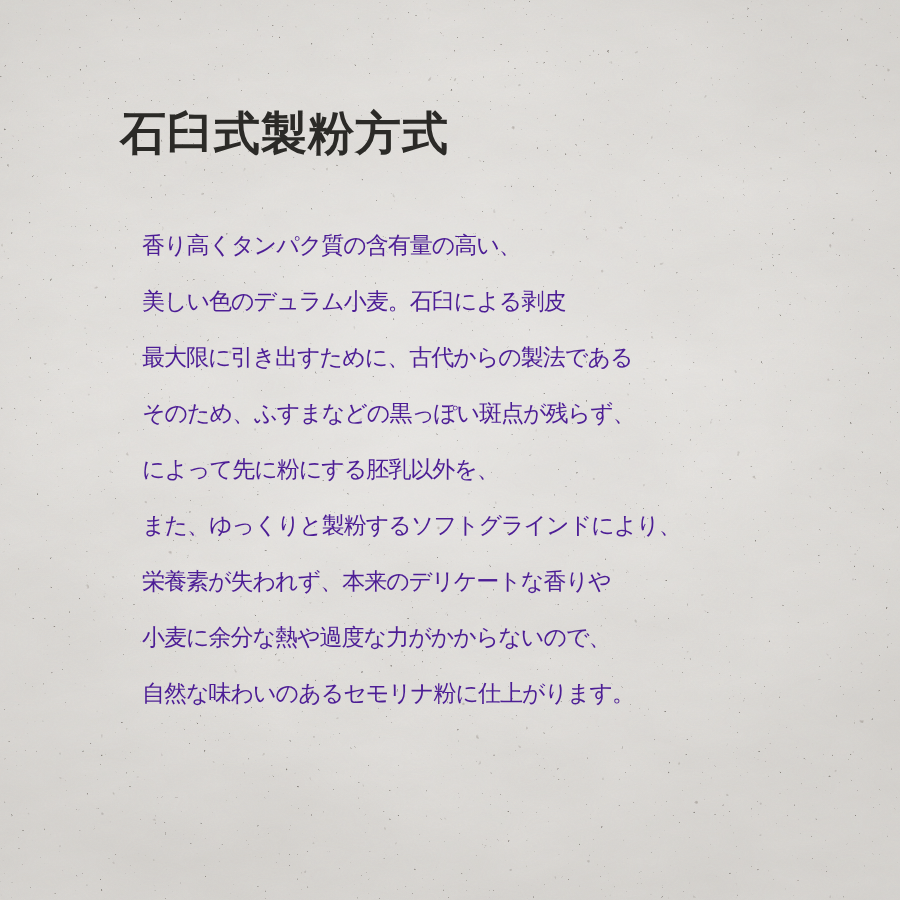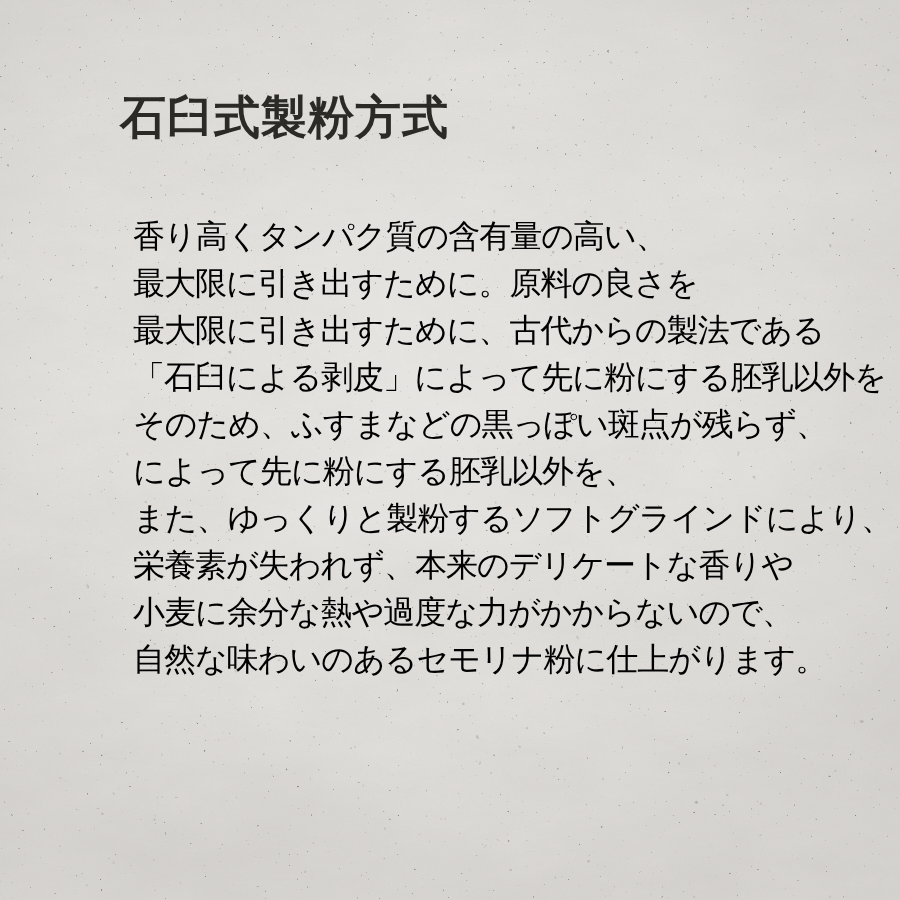--- a/index.html
+++ b/index.html
@@ -30,42 +30,42 @@
                 rgba(118,112,104,0.10) 100%);
     pointer-events: none;
   }
   .content {
     position: absolute;
     inset: 0;
   }
   .title {
     position: absolute;
     left: 120px;
-    top: 92px;
+    top: 108px;
     margin: 0;
     font-size: 46px;
     line-height: 50px;
     font-weight: 700;
     letter-spacing: 1px;
     color: #2b2a27;
     white-space: nowrap;
   }
   .body-text {
     position: absolute;
     left: 129px;
     top: 211px;
     right: 60px;
   }
   .body-text p {
-    margin: 4px;
-    font-size: 32px;
+    margin: 13px;
+    font-size: 23px;
     line-height: 43px;
     font-weight: 300;
     letter-spacing: -1px;
-    color: #000000;
+    color: #4c1d95;
     white-space: nowrap;
   }
 </style>
 </head>
 <body>
 
 <div class="page">
 
   <svg class="texture" width="900" height="900" viewBox="0 0 900 900" xmlns="http://www.w3.org/2000/svg" aria-hidden="true">
     <defs>
@@ -98,23 +98,22 @@
     <rect width="900" height="900" filter="url(#specks2)" opacity="0.8"></rect>
   </svg>
 
   <div class="vignette"></div>
 
   <main class="content">
     <h1 class="title">石臼式製粉方式</h1>
 
     <div class="body-text">
       <p>香り高くタンパク質の含有量の高い、</p>
-      <p>最大限に引き出すために。原料の良さを</p>
+      <p>美しい色のデュラム小麦。石臼による剥皮</p>
       <p>最大限に引き出すために、古代からの製法である</p>
-      <p>「石臼による剥皮」によって先に粉にする胚乳以外を</p>
       <p>そのため、ふすまなどの黒っぽい斑点が残らず、</p>
       <p>によって先に粉にする胚乳以外を、</p>
       <p>また、ゆっくりと製粉するソフトグラインドにより、</p>
       <p>栄養素が失われず、本来のデリケートな香りや</p>
       <p>小麦に余分な熱や過度な力がかからないので、</p>
       <p>自然な味わいのあるセモリナ粉に仕上がります。</p>
     </div>
   </main>
 
 </div>

